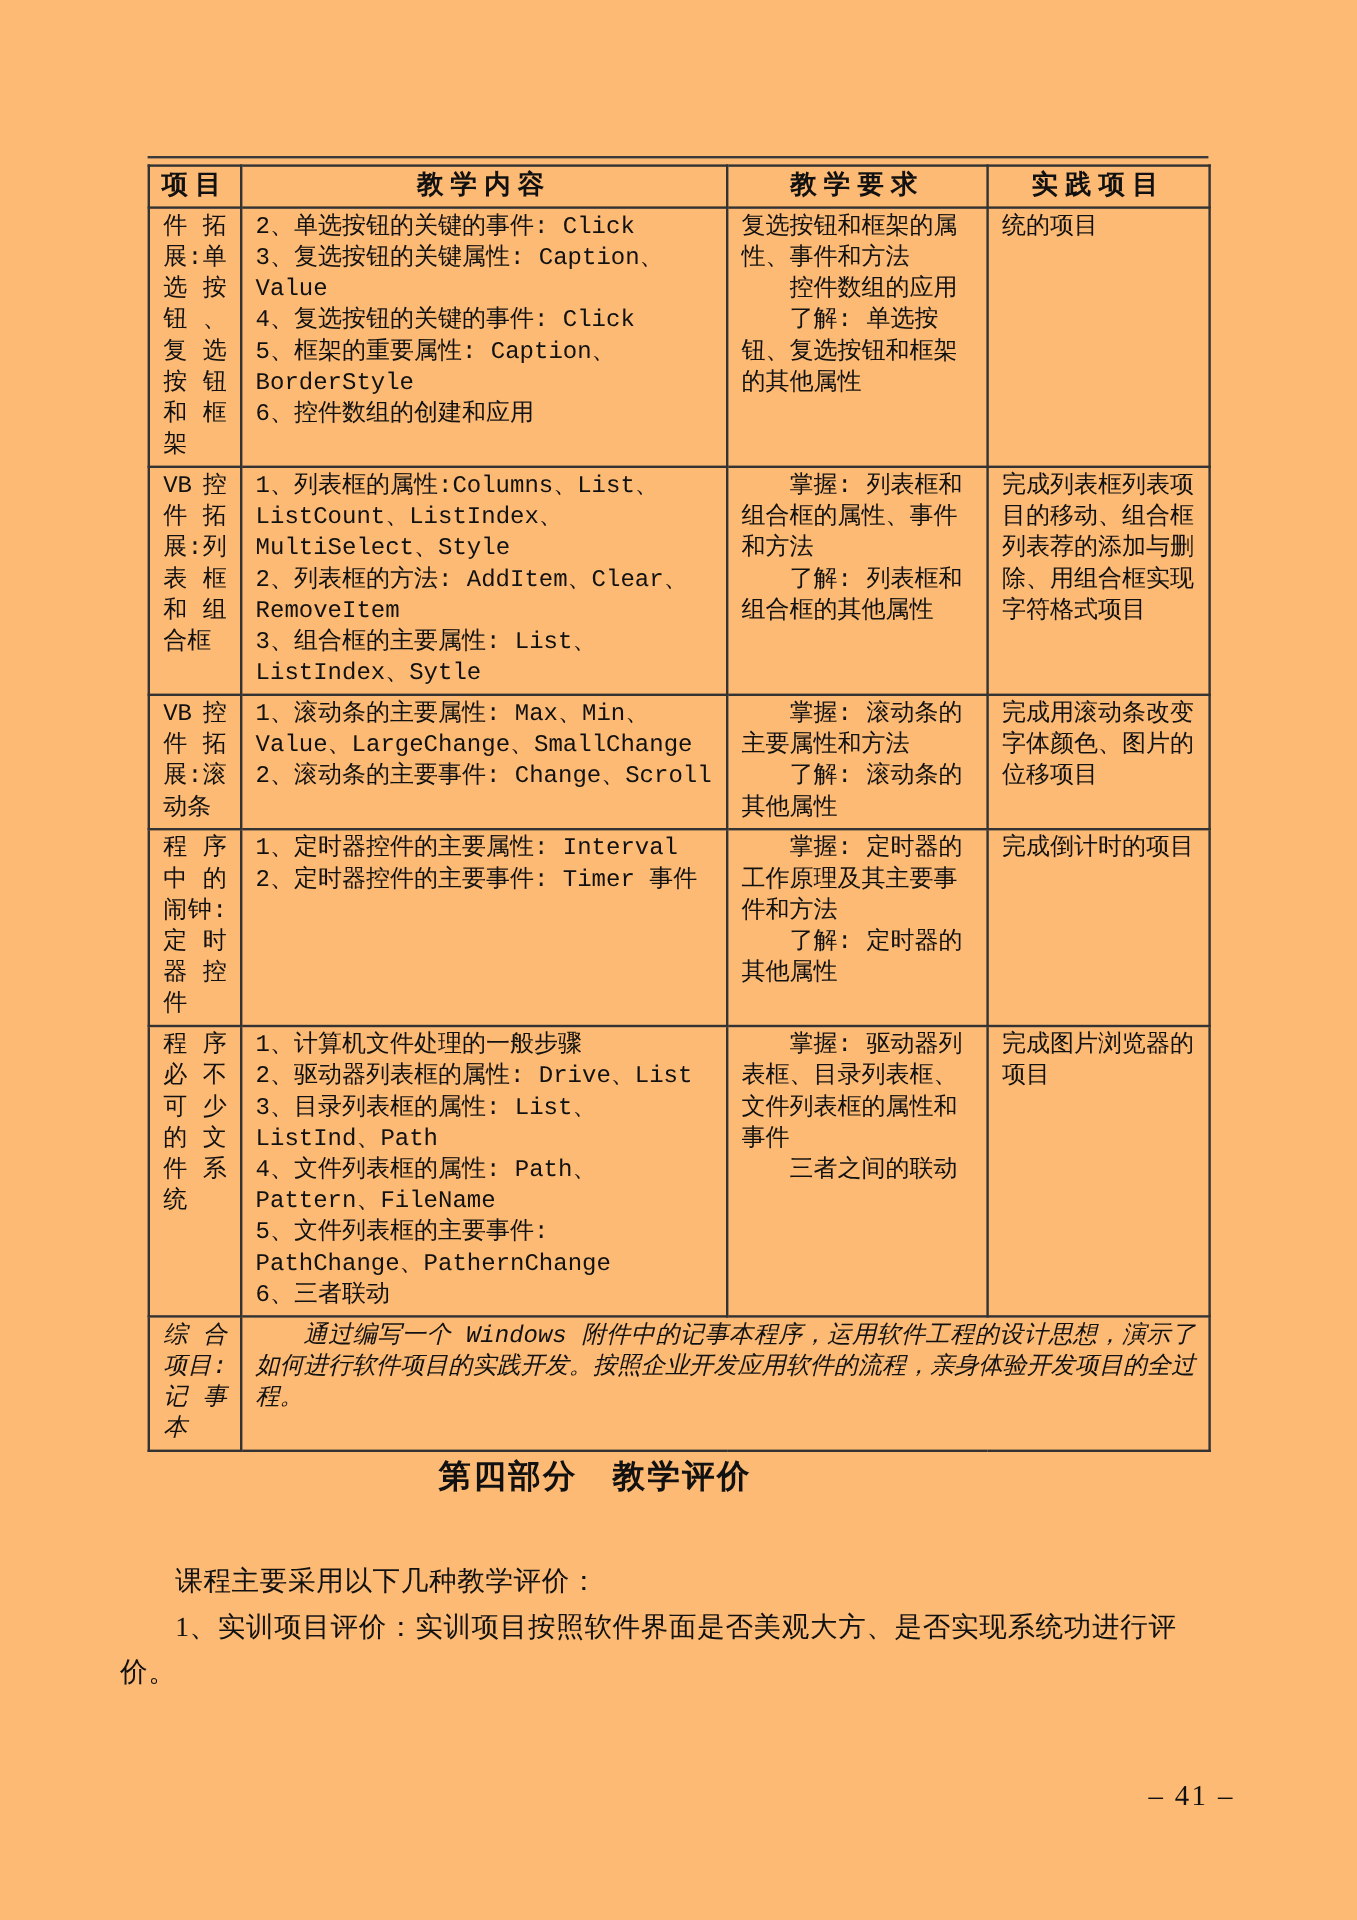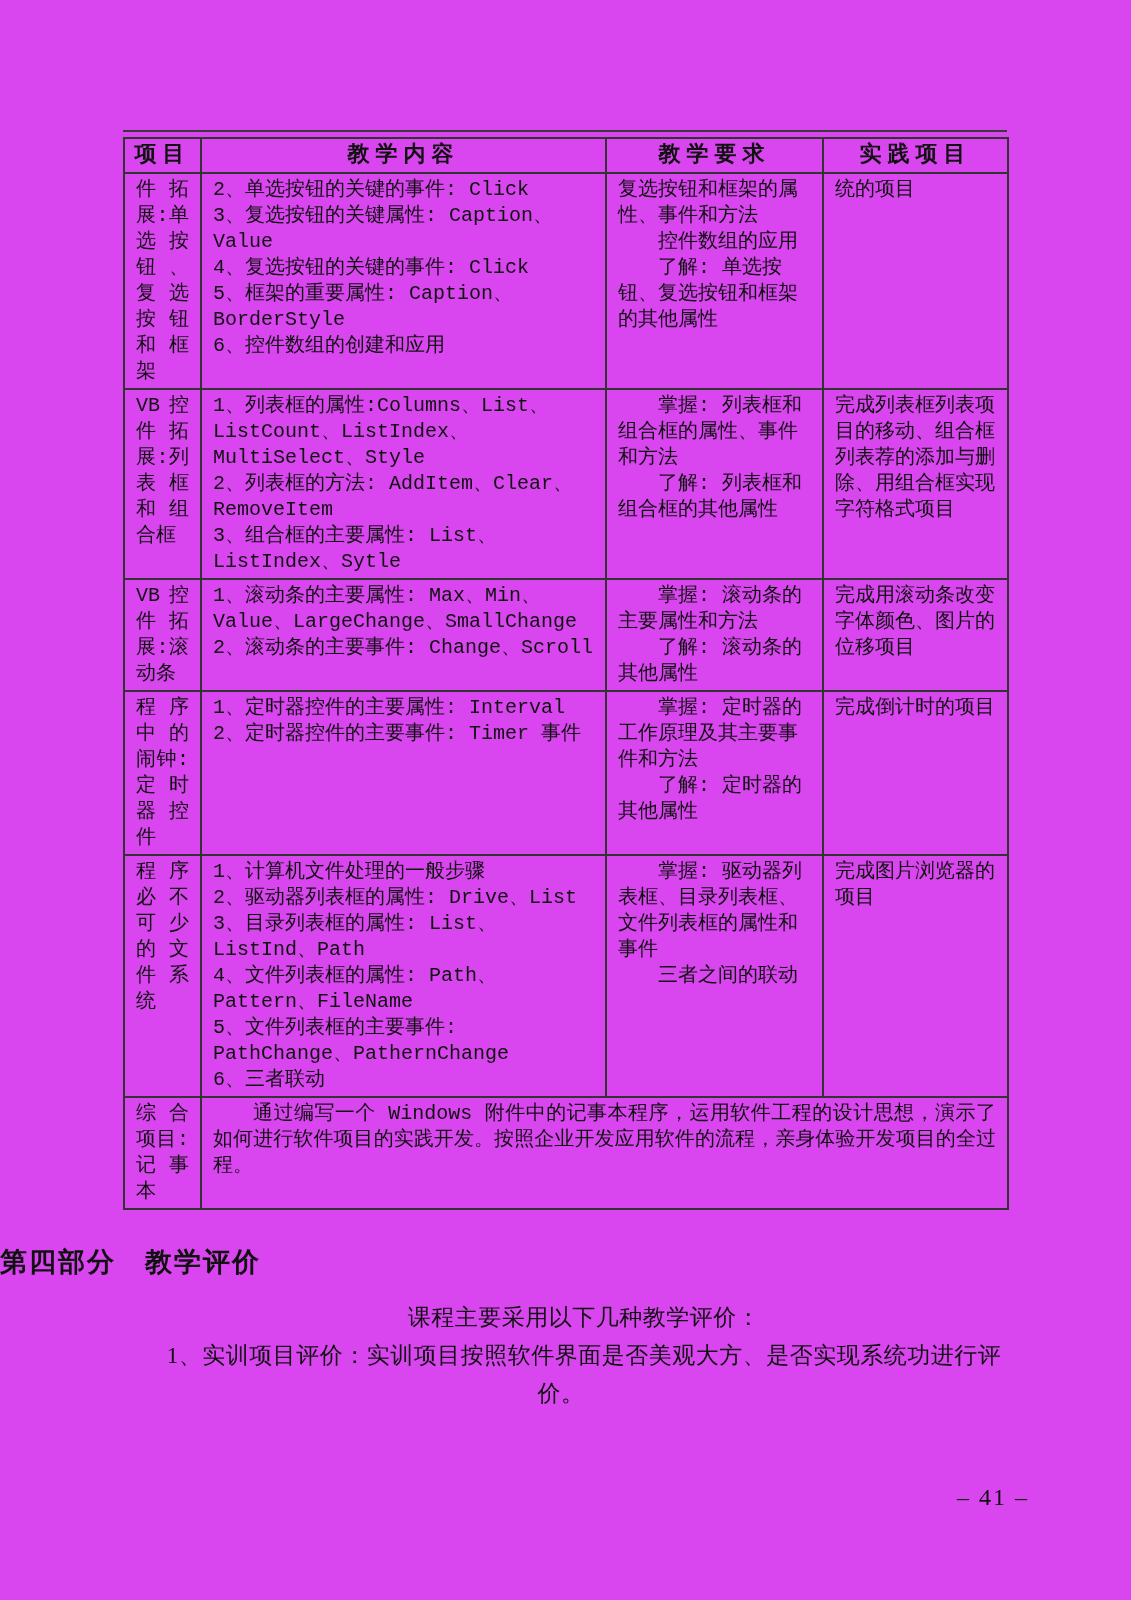--- a/index.html
+++ b/index.html
@@ -1,17 +1,17 @@
 <!DOCTYPE html>
 <html><head>
 <meta charset="utf-8">
 <style>
   html,body { margin:0; padding:0; background:#fff; }
   .page {
-    position:relative; width:1131px; height:1600px; background:#d946ef;
+    position:relative; width:1131px; height:1600px; background:#fdba74;
     color:#111; overflow:hidden;
     font-family:"Liberation Serif", serif;
   }
   .toprule { position:absolute; left:123px; top:130px; width:884px; height:2px; background:#3a3a3a; }
   table.syllabus {
     position:absolute; left:123px; top:137px; width:884px;
     border-collapse:collapse; table-layout:fixed;
     font-family:"Liberation Mono","DejaVu Sans Mono", monospace;
     font-size:20px; line-height:26px; color:#111;
   }
@@ -23,41 +23,41 @@
     letter-spacing:6px; padding:2px 0; line-height:29px;
   }
   td.project {
     text-align:justify; text-justify:inter-character; padding:2px 6px;
   }
   td.mid { vertical-align:middle; }
   td p { margin:0; }
   p.ind { text-indent:2em; }
   td.merged p { text-align:justify; }
   .sec-title {
-    position:absolute; left:0; top:1244px; width:992px; text-align:left;
+    position:absolute; left:0; top:1212px; width:992px; text-align:center;
     font-family:"Liberation Sans", sans-serif;
     font-weight:bold; font-size:27px; letter-spacing:2px;
   }
   .paras {
     position:absolute; left:100px; top:1299px; width:922px;
-    font-size:23px; line-height:38px; letter-spacing:0.5px;text-align:center;
+    font-size:23px; line-height:38px; letter-spacing:0.5px;
   }
   .paras p { margin:0; text-indent:2em; }
   .pagenum {
     position:absolute; left:928px; top:1484px; width:130px; text-align:center;
     font-size:24px; letter-spacing:2px;
   }
   tr.hr   { height:33px; }
   tr.r0 { height:181px; }
   tr.r1 { height:156px; }
   tr.r2 { height:102px; }
   tr.r3 { height:158px; }
   tr.r4 { height:207px;border-radius:25px; }
   tr.r5 { height:160px; }
-  tr.r6 { height:102px; }
+  tr.r6 { height:102px;font-style:italic; }
 </style>
 </head>
 <body>
 
 <div class="page">
 
   <div class="toprule"></div>
 
   <table class="syllabus">
     <colgroup>

